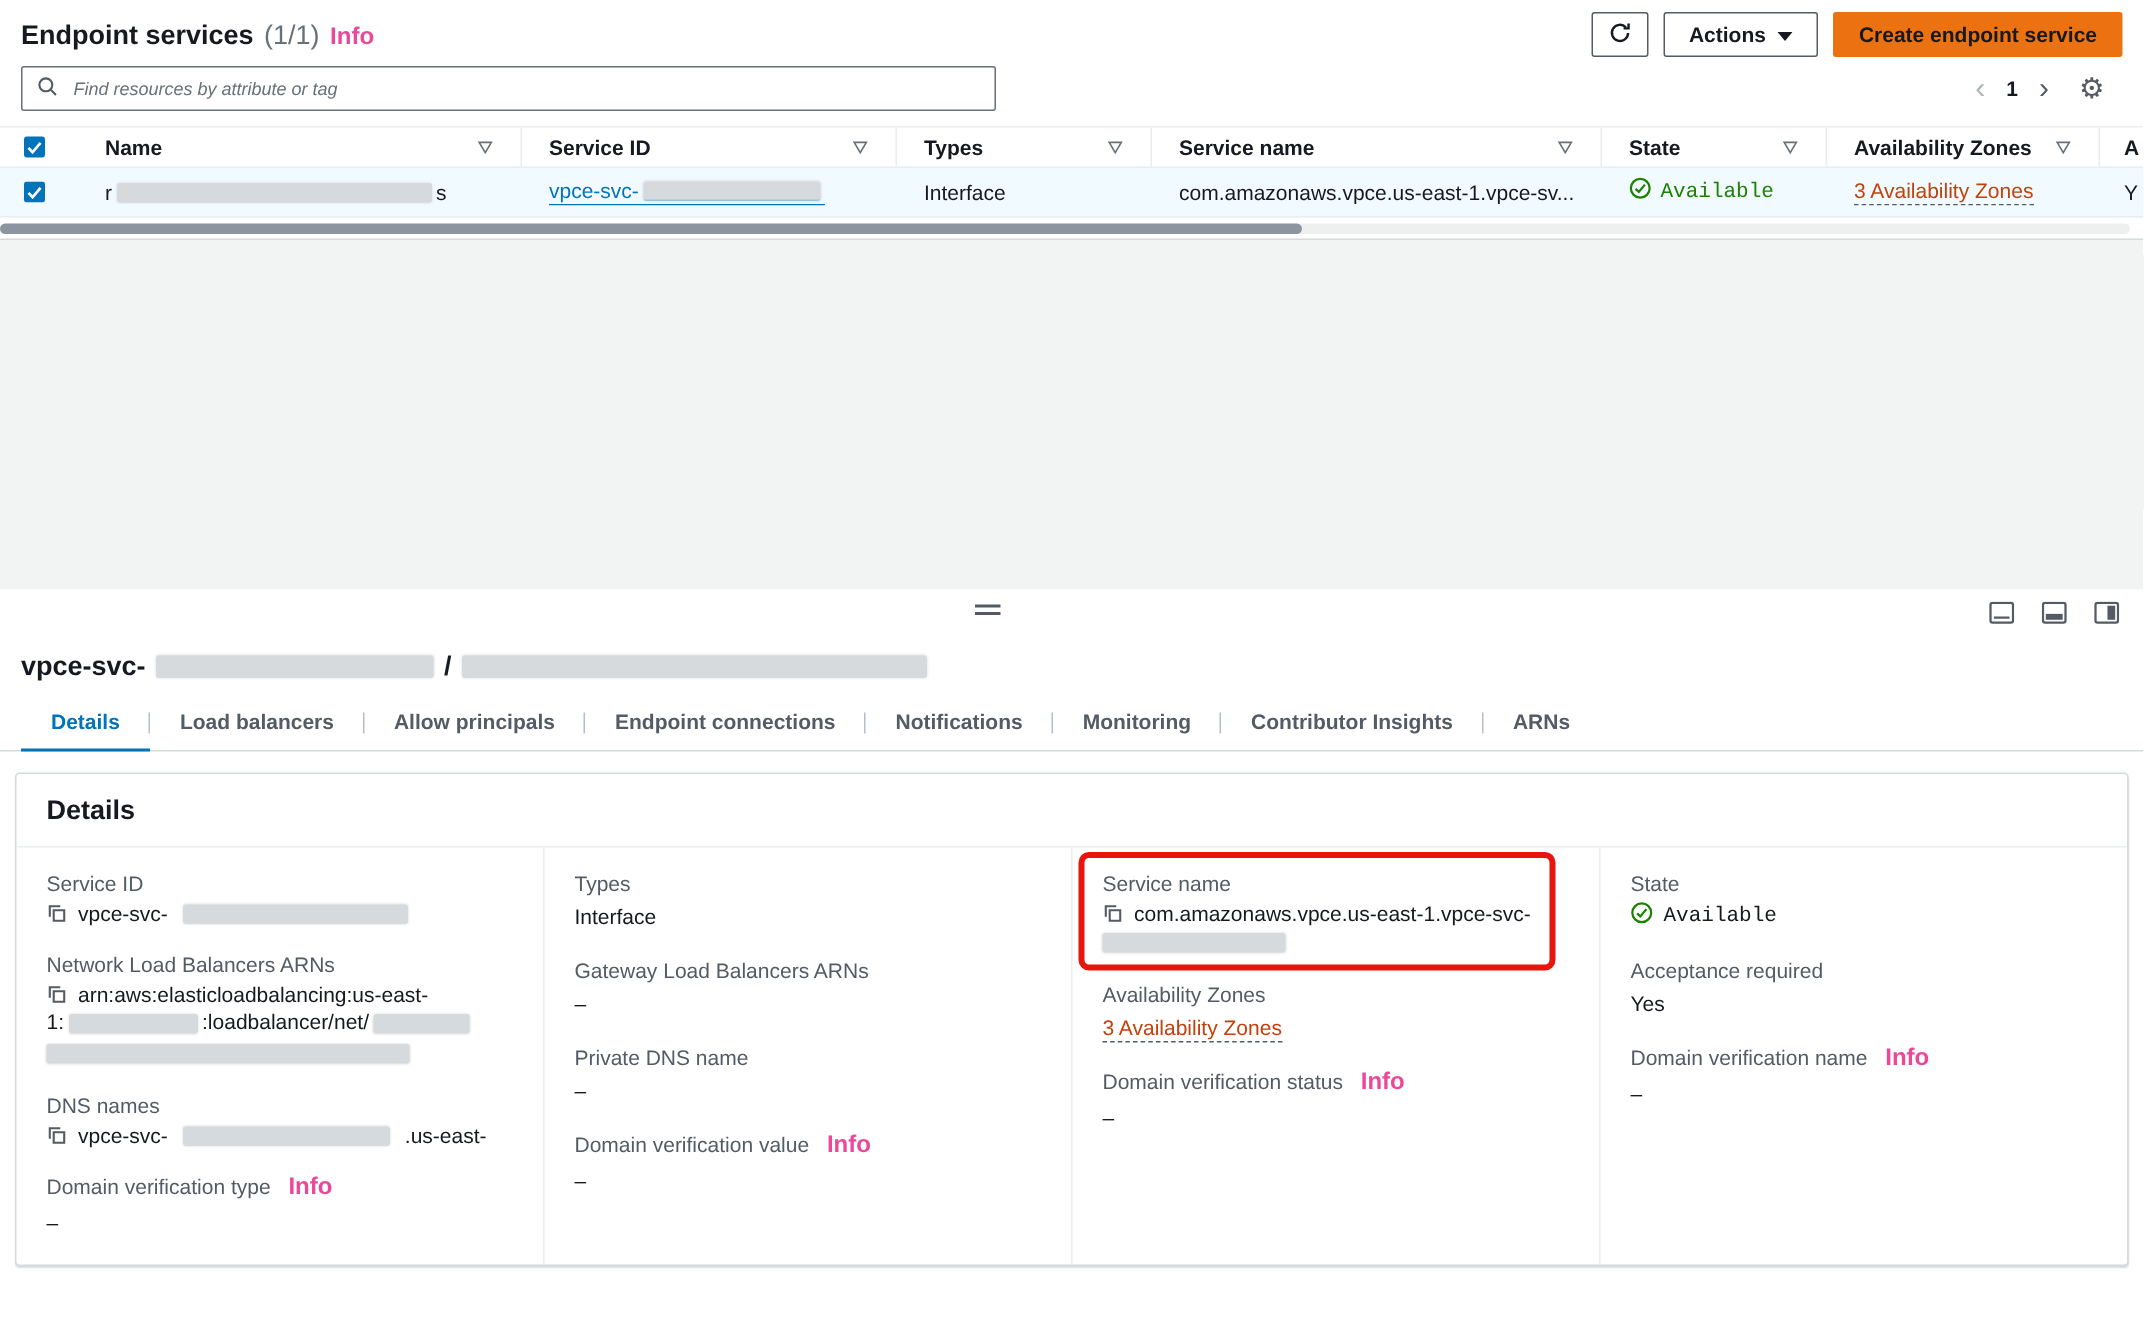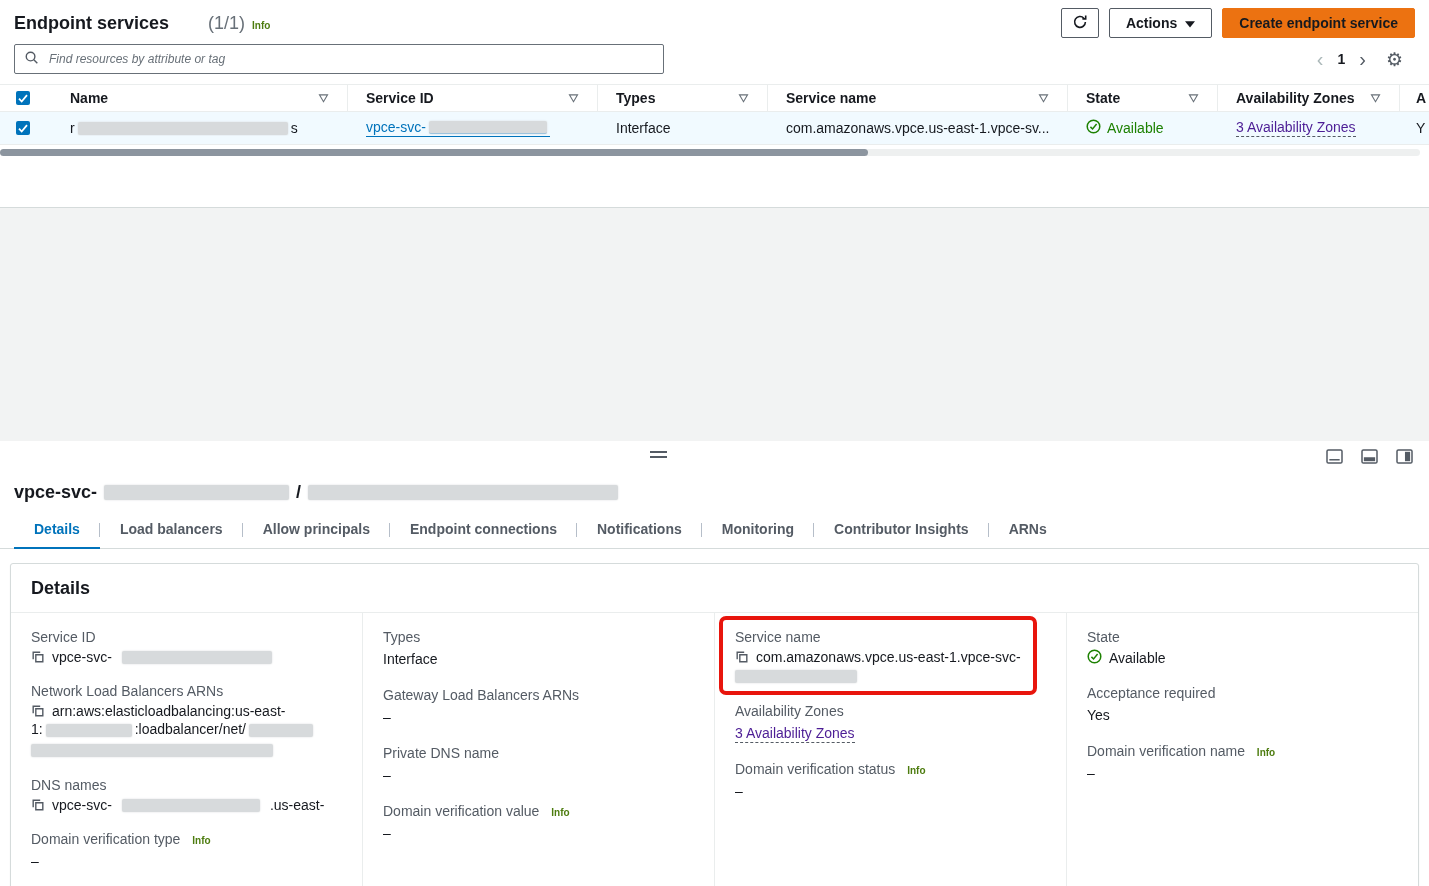--- a/index.html
+++ b/index.html
@@ -6,26 +6,26 @@
   html,body { margin:0; padding:0; }
   body {
     font-family: "Liberation Sans", sans-serif;
     font-size: 14px;
     color: #16191f;
     background: #fff;
   }
   .page { position:relative; width:1429px; height:886px; overflow:hidden; background:#fff; }
 
   
-  .top-region { height:208px; border-bottom:1px solid #d5dbdb; background:#fff; }
+  .top-region { height:160px; border-bottom:1px solid #d5dbdb; background:#fff; }
   .header-row { display:flex; justify-content:space-between; align-items:center; padding:8px 14px 6px; }
   .page-title-wrap { display:flex; align-items:baseline; gap:7px; }
   .page-title-wrap h1 { font-size:18px; font-weight:700; margin:0; }
-  .count { color:#687078; font-size:18px; font-weight:400;margin-left:32px; }
-  .info-link { color:#4d7c0f; font-size:10px; font-weight:700; cursor:pointer; }
+  .count { color:#687078; font-size:18px; font-weight:400; }
+  .info-link { color:#ec4899; font-size:16px; font-weight:700; cursor:pointer; }
   .header-buttons { display:flex; gap:10px; align-items:center;justify-content:center; }
   .btn { height:30px; border:1px solid #545b64; border-radius:2px; background:#fff; font-family:inherit;
          font-weight:700; font-size:14px; color:#16191f; display:inline-flex; align-items:center; gap:8px;
          padding:0 16px; cursor:pointer; }
   .btn-icon { padding:0; width:38px; justify-content:center; }
   .btn-primary { background:#ec7211; border-color:#ec7211; color:#16191f; }
 
   .search-row { display:flex; justify-content:space-between; align-items:center; padding:0 14px; margin-bottom:10px; }
   .search-box { display:flex; align-items:center; gap:8px; width:650px; height:30px;
                 border:1px solid #687078; border-radius:2px; padding:0 9px; background:#fff; }
@@ -48,22 +48,22 @@
   .col-name  { width:300px; padding-left:22px; }
   .col-sid   { width:250px; }
   .col-types { width:170px; }
   .col-sname { width:300px; }
   .col-state { width:150px; }
   .col-az    { width:182px; }
   .col-acc   { width:40px; padding:0 0 0 16px; }
   .checkbox { width:14px; height:14px; border-radius:2px; background:#0073bb; display:flex; align-items:center; justify-content:center; cursor:pointer; }
   .filter-icon { display:inline-flex; cursor:pointer; margin-left:8px; }
   .link-u { color:#0073bb; cursor:pointer; display:inline-flex; align-items:center; border-bottom:1px solid #0073bb; padding-bottom:1px; text-decoration:none; }
-  .state-ok { display:inline-flex; align-items:center; gap:6px; color:#1d8102; }
-  .az-trigger { color:#4c1d95; border-bottom:1px dashed #545b64; padding-bottom:1px; cursor:pointer; }
+  .state-ok { display:inline-flex; align-items:center; gap:6px; color:#1d8102;font-family:Liberation Mono, monospace; }
+  .az-trigger { color:#c2410c; border-bottom:1px dashed #545b64; padding-bottom:1px; cursor:pointer; }
   .hscroll { position:relative; height:7px; margin:4px 0 0 0; background:#eef0f0; border-radius:4px; width:1420px; cursor:pointer; }
   .hthumb { position:absolute; left:0; top:0; height:7px; width:868px; background:#8c959f; border-radius:4px; cursor:grab; }
 
   
   .redact { display:inline-block; height:13px; background:#d7dadc; border-radius:2px;
             vertical-align:middle; box-shadow:0 0 2px #d7dadc; margin:0 3px; }
   .redact-link { border-bottom:1px solid #9cc3dd; }
   .redact-title { height:15px; }
 
   

